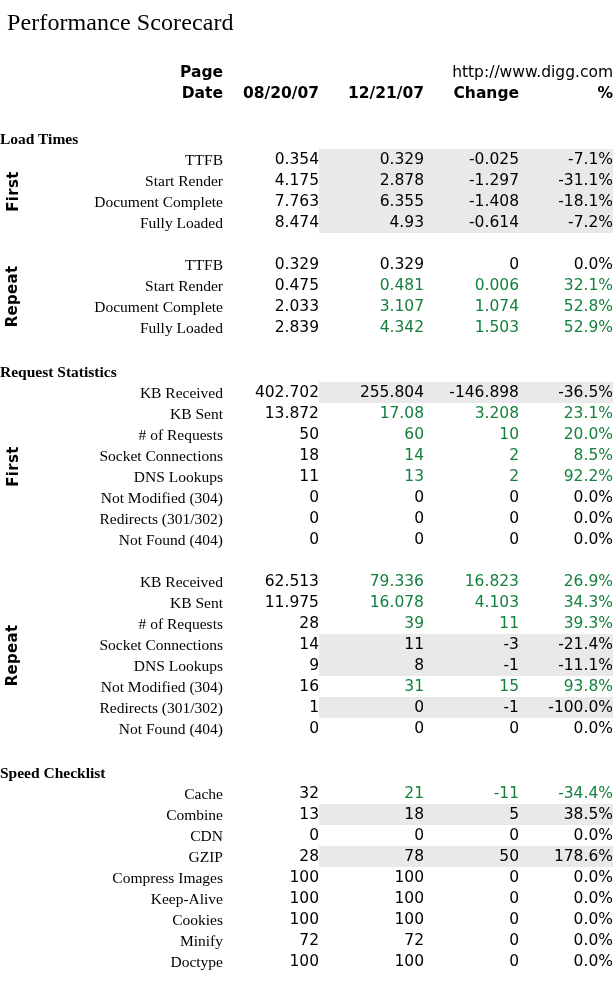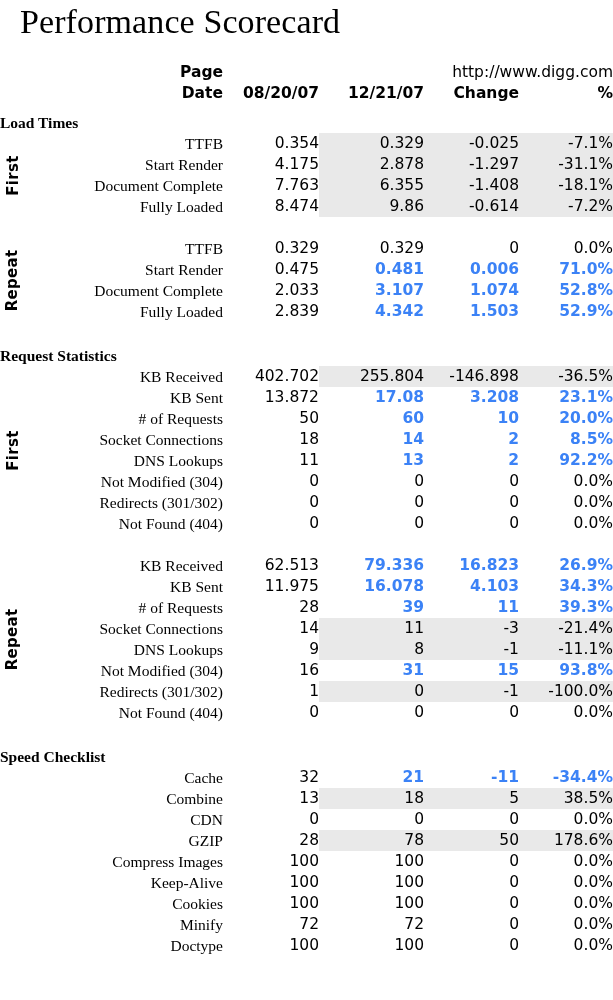--- a/index.html
+++ b/index.html
@@ -18,24 +18,24 @@
 
   #page {
     position: relative;
     width: 613px;
     height: 1000px;
   }
 
   
   .title {
     position: absolute;
-    left: 20px;
+    left: 7px;
     top: 2px;
     font-family: "Liberation Serif", "DejaVu Serif", serif;
-    font-size: 34px;
+    font-size: 24px;
     font-weight: 400;
     letter-spacing: 0.1px;
     line-height: 40px;
     white-space: nowrap;
   }
 
   
   table.grid {
     border-collapse: collapse;
     width: 613px;
@@ -58,21 +58,21 @@
   col.c-v2    { width: 105px; }
   col.c-v3    { width: 95px;  }
   col.c-v4    { width: 94px;  }
 
   td.rail     { width: 26px; position: relative; }
   td.label    { text-align: right; padding-right: 9px; font-family: Liberation Serif, serif; }
   td.num      { text-align: right; padding-right: 7px; }
   td.v4       { padding-right: 3px; }
 
   
-  td.worse    { color: #3b82f6; font-weight: bold; }
+  td.worse    { color: #15803d; }
   td.better   { background-color: #e9e9e9; color: #000000; }
   td.neutral  { color: #000000; }
 
   
   .hdr-row td { height: 30px; line-height: 30px; font-size: 15.5px; }
   td.hdr-lab  { text-align: right; padding-right: 9px; font-weight: 700; }
   td.hdr-url  { text-align: right; padding-left: 8px; font-weight: 400; }
   td.hdr-col  { text-align: right; padding-right: 7px; font-weight: 700; }
 
   
@@ -139,21 +139,21 @@
           <td class="hdr-lab">Date</td>
           <td class="hdr-col">08/20/07</td>
           <td class="hdr-col">12/21/07</td>
           <td class="hdr-col">Change</td>
           <td class="hdr-col v4">%</td>
         </tr>
       </tbody>
     </table>
   </div>
 
-  <div id="sections-host" style="position:absolute; left:0; top:112px; width:603px;">
+  <div id="sections-host" style="position:absolute; left:0; top:128px; width:603px;">
       <table class="grid">
         <colgroup>
           <col class="c-rail">
           <col class="c-label">
           <col class="c-v1">
           <col class="c-v2">
           <col class="c-v3">
           <col class="c-v4">
         </colgroup>
         <tbody>
@@ -182,21 +182,21 @@
           <tr>
             <td class="label">Document Complete</td>
             <td class="num neutral">7.763</td>
             <td class="num better">6.355</td>
             <td class="num better">-1.408</td>
             <td class="num v4 better">-18.1%</td>
           </tr>
           <tr>
             <td class="label">Fully Loaded</td>
             <td class="num neutral">8.474</td>
-            <td class="num better">9.86</td>
+            <td class="num better">4.93</td>
             <td class="num better">-0.614</td>
             <td class="num v4 better">-7.2%</td>
           </tr>
           <tr class="spacer">
             <td colspan="6"></td>
           </tr>
           <tr>
             <td class="rail" rowspan="4">
               <span class="rail-text">
                 <span>Repeat</span>
@@ -206,21 +206,21 @@
             <td class="num neutral">0.329</td>
             <td class="num neutral">0.329</td>
             <td class="num neutral">0</td>
             <td class="num v4 neutral">0.0%</td>
           </tr>
           <tr>
             <td class="label">Start Render</td>
             <td class="num neutral">0.475</td>
             <td class="num worse">0.481</td>
             <td class="num worse">0.006</td>
-            <td class="num v4 worse">71.0%</td>
+            <td class="num v4 worse">32.1%</td>
           </tr>
           <tr>
             <td class="label">Document Complete</td>
             <td class="num neutral">2.033</td>
             <td class="num worse">3.107</td>
             <td class="num worse">1.074</td>
             <td class="num v4 worse">52.8%</td>
           </tr>
           <tr>
             <td class="label">Fully Loaded</td>

